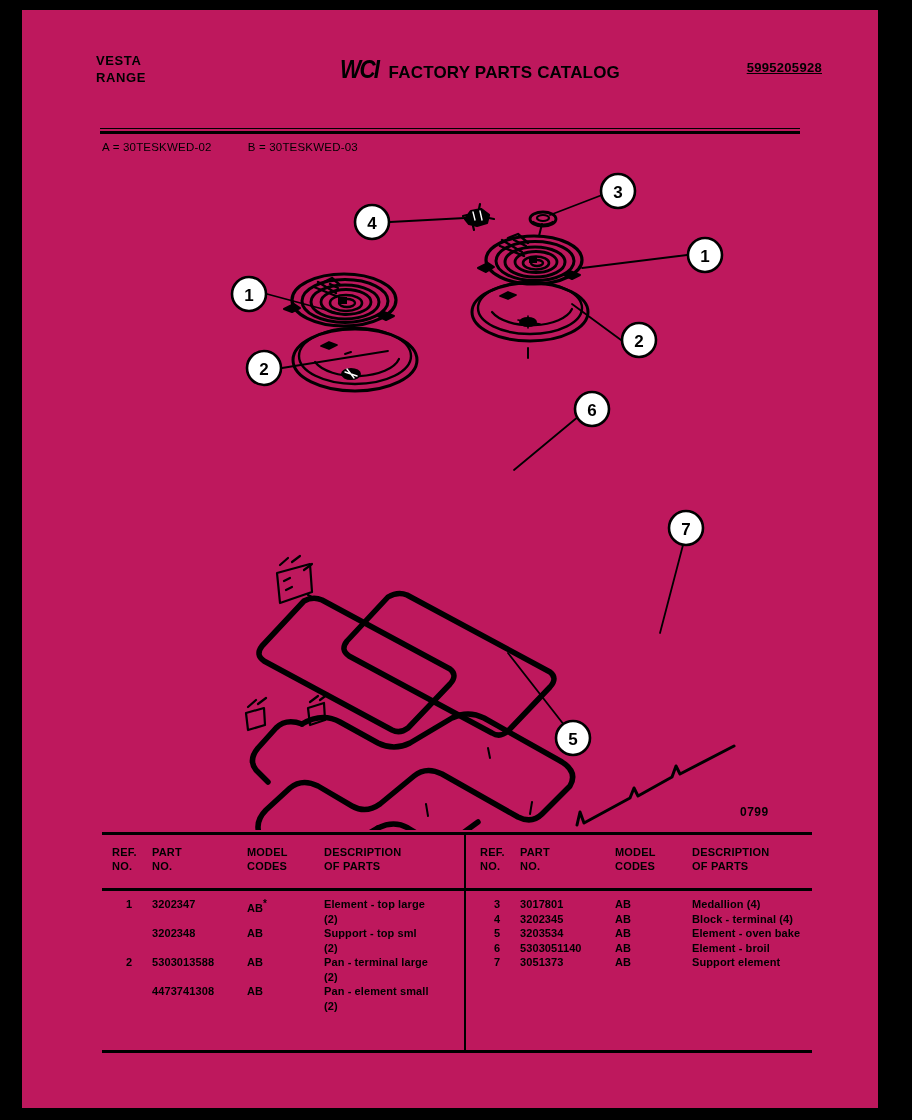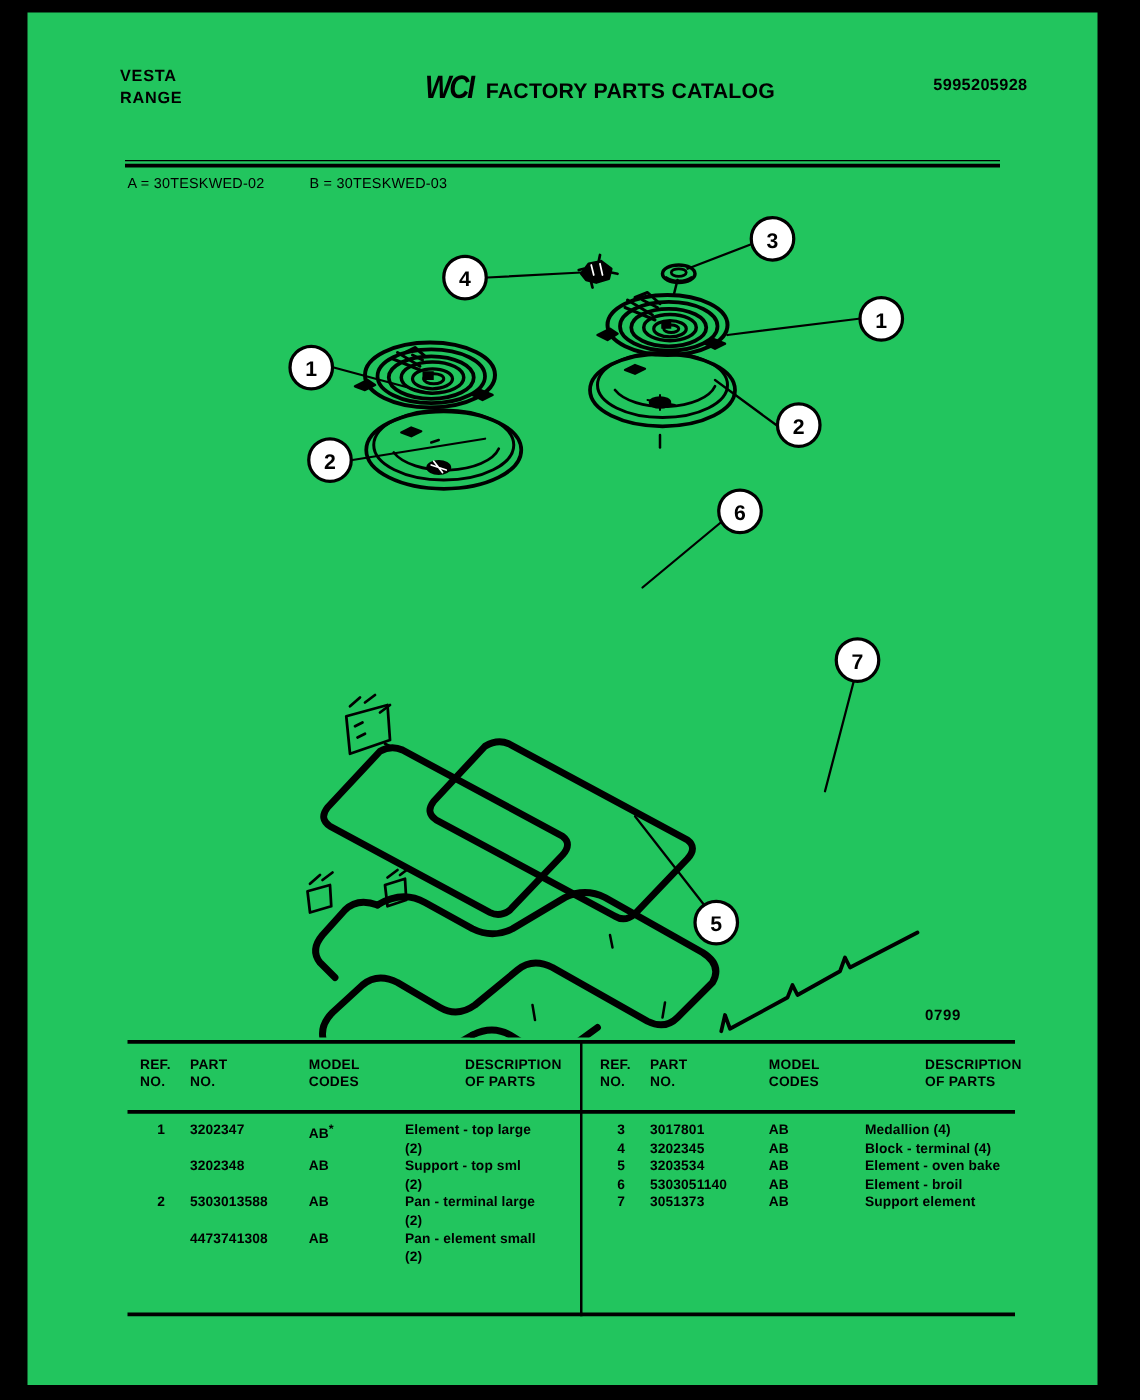--- a/index.html
+++ b/index.html
@@ -20,21 +20,21 @@
     left: 0; top: 0;
     width: 912px; height: 1120px;
     background: #000;
   }
   #page {
     position: absolute;
     left: 22px;
     top: 10px;
     width: 856px;
     height: 1098px;
-    background: #22c55e;
+    background: #be185d;
   }
   
   #header {
     position: absolute;
     left: 0; top: 0;
     width: 856px; height: 120px;
   }
   .brand {
     position: absolute;
     left: 74px;
@@ -73,20 +73,21 @@
     white-space: nowrap;
   }
   #catalog-number {
     position: absolute;
     right: 56px;
     top: 50px;
     font-size: 13px;
     font-weight: bold;
     letter-spacing: 0.3px;
     color: #000;
+    text-decoration: underline;
   }
   
   #hdr-rule {
     position: absolute;
     left: 78px;
     top: 118px;
     width: 700px;
   }
   #hdr-rule .r1 { height: 1px; background: #000; }
   #hdr-rule .r2 { height: 3px; background: #000; margin-top: 2px; }
@@ -141,21 +142,21 @@
     font-size: 11px;
     font-weight: bold;
     line-height: 14px;
     letter-spacing: 0.2px;
     color: #000;
     white-space: nowrap;
   }
   .col-ref  { left: 10px; }
   .col-part { left: 50px; }
   .col-model{ left: 145px; }
-  .col-desc { left: 222px; margin-left: 48px; }
+  .col-desc { left: 222px; }
 
   .tbody { position: absolute; top: 66px; left: 0; width: 355px; }
   .trow {
     position: relative;
     height: 14.5px;
     font-size: 11px;
     font-weight: bold;
     letter-spacing: 0.1px;
     color: #000;
   }

